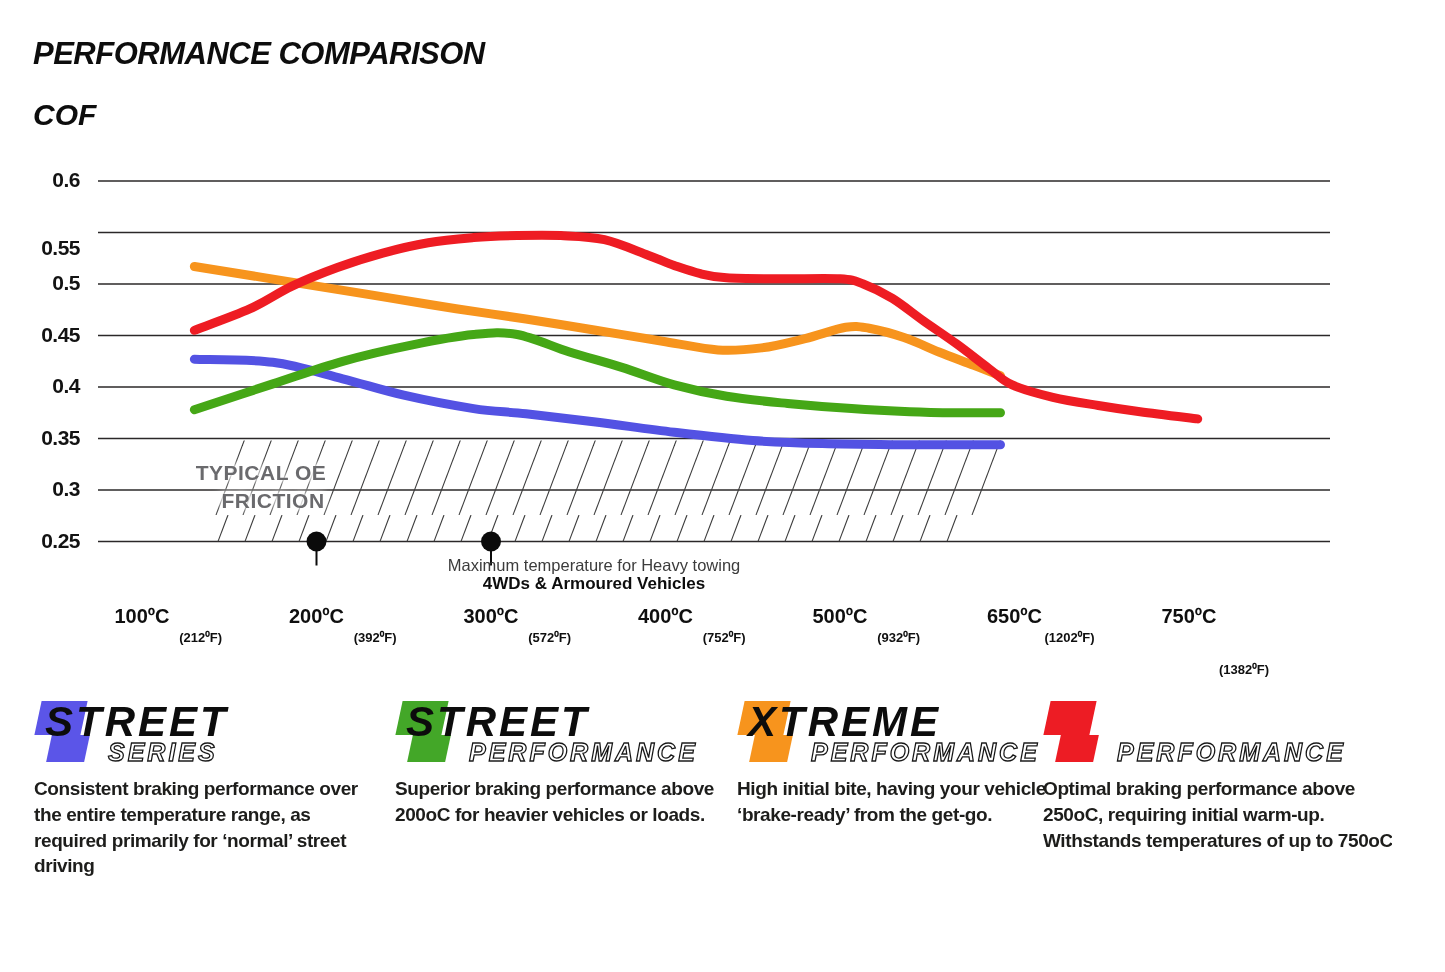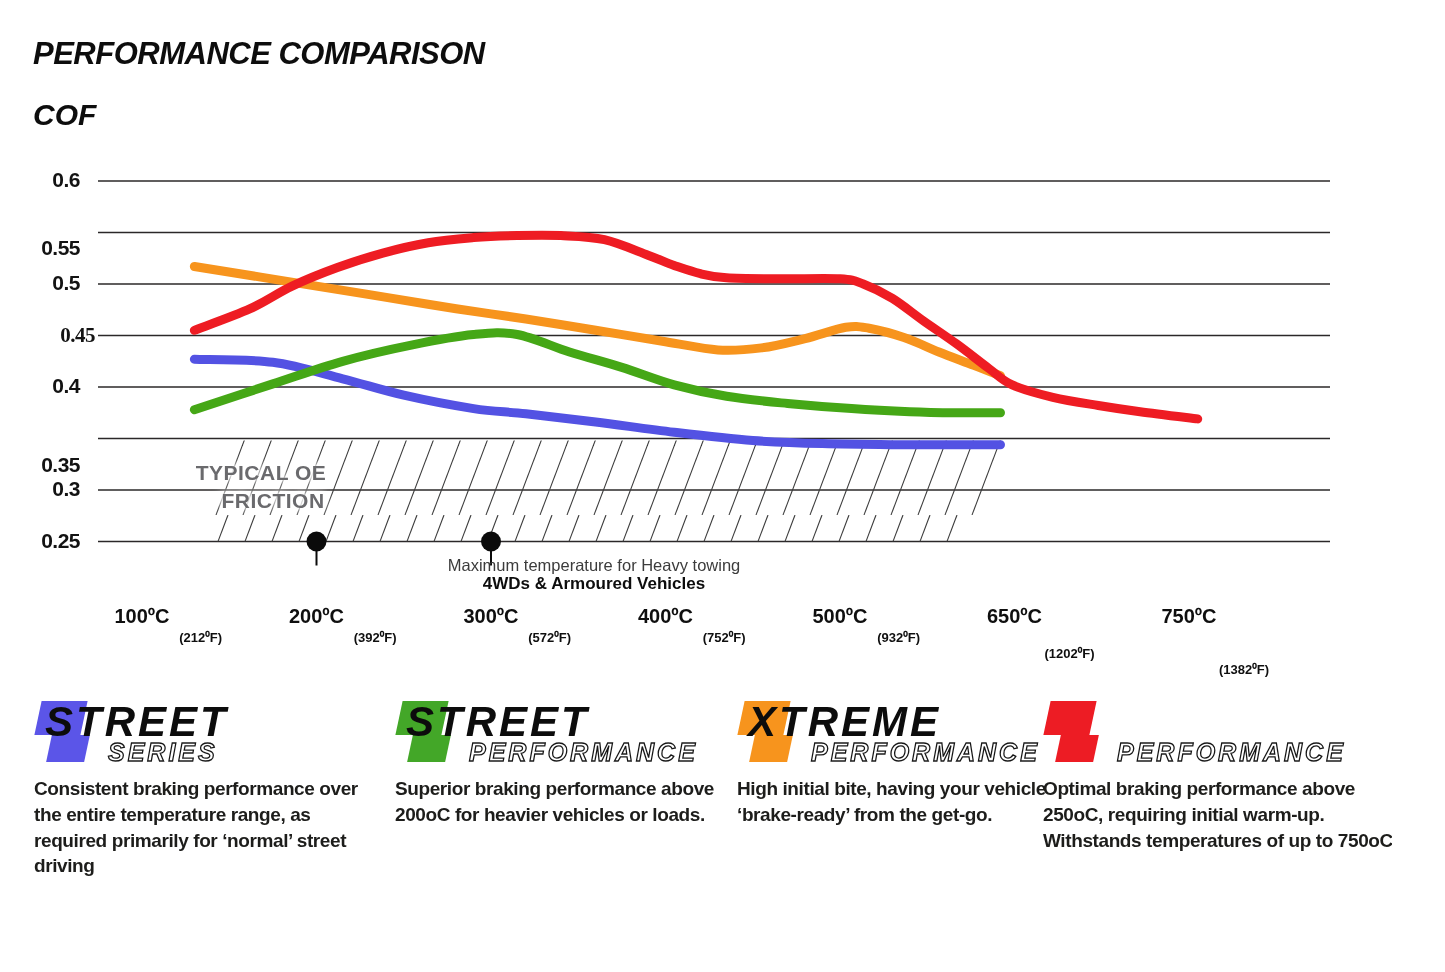--- a/index.html
+++ b/index.html
@@ -72,37 +72,37 @@
       <line x1="316.5" y1="549.5" x2="316.5" y2="565.5" stroke="#0b0b0b" stroke-width="2"></line>
       <circle cx="316.5" cy="541.5" r="10" fill="#0b0b0b"></circle>
       <line x1="491" y1="549.5" x2="491" y2="565.5" stroke="#0b0b0b" stroke-width="2"></line>
       <circle cx="491" cy="541.5" r="10" fill="#0b0b0b"></circle>
     </svg>
 
   <div id="labels">
       <div class="ylabel" style="left: 0px; top: 168px;">0.6</div>
       <div class="ylabel" style="left: 0px; top: 236px;">0.55</div>
       <div class="ylabel" style="left: 0px; top: 271px;">0.5</div>
-      <div class="ylabel" style="left: 15px; top: 322.5px; font-family: Liberation Serif, serif;">0.45</div>
+      <div class="ylabel" style="left: 0px; top: 322.5px;">0.45</div>
       <div class="ylabel" style="left: 0px; top: 374px;">0.4</div>
-      <div class="ylabel" style="left: 0px; top: 425.5px; margin-top: 27px;">0.35</div>
+      <div class="ylabel" style="left: 0px; top: 425.5px;">0.35</div>
       <div class="ylabel" style="left: 0px; top: 477px;">0.3</div>
       <div class="ylabel" style="left: 0px; top: 528.5px;">0.25</div>
       <div class="xlabel-c" style="left: 62px; top: 605px;">100ºC</div>
       <div class="xlabel-f" style="left: 62px; top: 628px;">(212⁰F)</div>
       <div class="xlabel-c" style="left: 236.5px; top: 605px;">200ºC</div>
       <div class="xlabel-f" style="left: 236.5px; top: 628px;">(392⁰F)</div>
       <div class="xlabel-c" style="left: 411px; top: 605px;">300ºC</div>
       <div class="xlabel-f" style="left: 411px; top: 628px;">(572⁰F)</div>
       <div class="xlabel-c" style="left: 585.5px; top: 605px;">400ºC</div>
       <div class="xlabel-f" style="left: 585.5px; top: 628px;">(752⁰F)</div>
       <div class="xlabel-c" style="left: 760px; top: 605px;">500ºC</div>
       <div class="xlabel-f" style="left: 760px; top: 628px;">(932⁰F)</div>
       <div class="xlabel-c" style="left: 934.5px; top: 605px;">650ºC</div>
-      <div class="xlabel-f" style="left: 934.5px; top: 628px; margin-top: 16px;">(1202⁰F)</div>
+      <div class="xlabel-f" style="left: 934.5px; top: 628px;">(1202⁰F)</div>
       <div class="xlabel-c" style="left: 1109px; top: 605px;">750ºC</div>
       <div class="xlabel-f" style="left: 1109px; top: 628px; margin-top: 32px;">(1382⁰F)</div>
     </div>
 
   <div class="typical-oe">
     <span class="l1">TYPICAL OE</span>
     <span class="l2">FRICTION</span>
   </div>
 
   <div class="marker-text marker-2">

